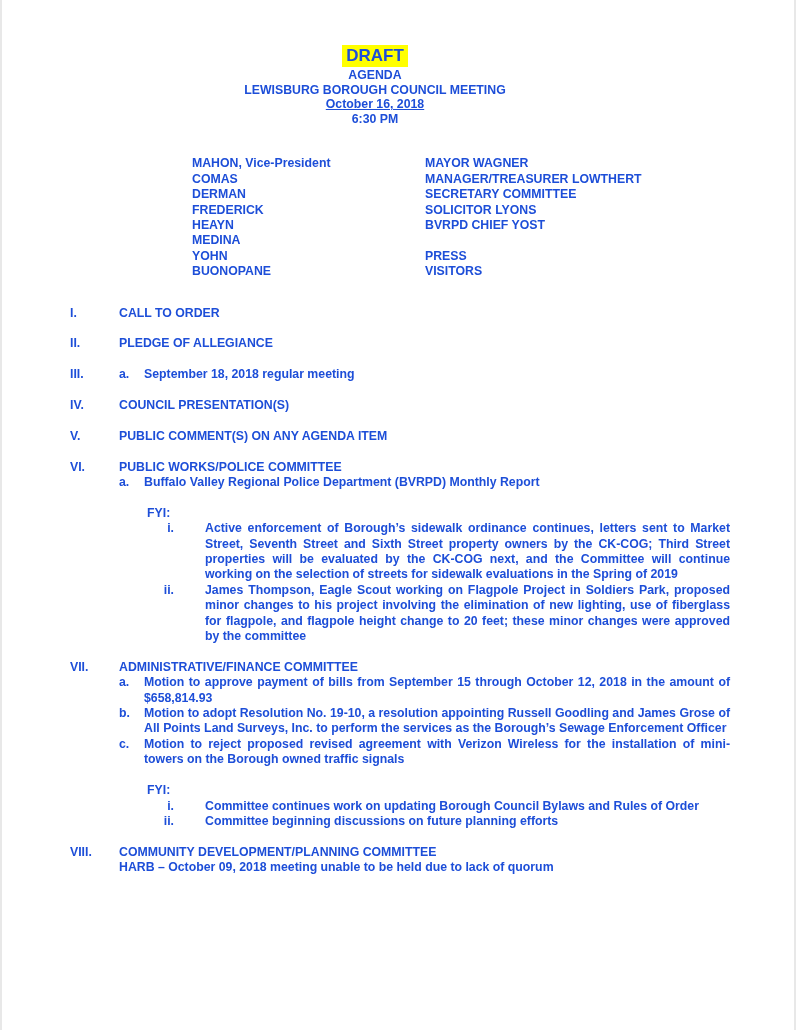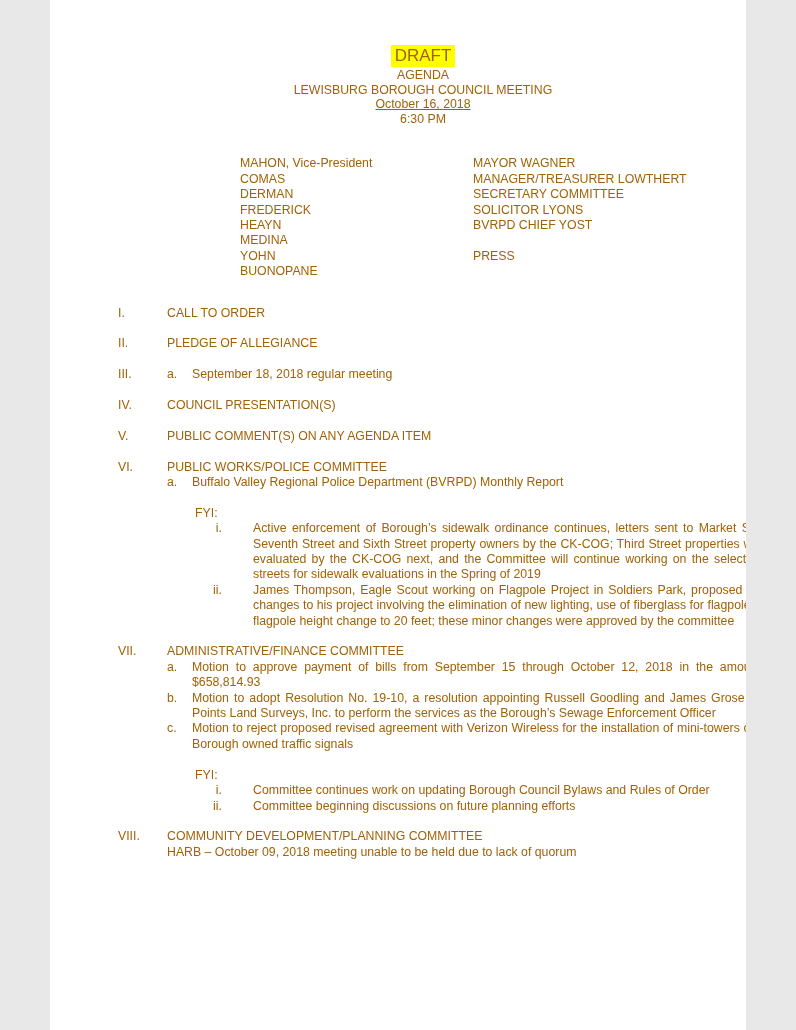--- a/index.html
+++ b/index.html
@@ -1,21 +1,21 @@
 <!DOCTYPE html>
 <html><head>
 <meta charset="utf-8">
 <style>
   html,body { margin:0; padding:0; background:#e8e8e8; }
   .page {
-    width:696px; height:1030px;
+    width:792px; height:1030px;
     background:#ffffff;
-    color:#a16207;
+    color:#1d4ed8;
     font-family:"Liberation Sans", sans-serif;
-    font-weight:400;
+    font-weight:700;
     font-size:12.3px;
     line-height:15.4px;
     position:relative;
     overflow:hidden;
     margin:0 auto;
   }
   
   .header { padding-top:45px; margin-left:18px; width:710px; text-align:center; }
   .draft {
     display:inline-block;
@@ -79,20 +79,21 @@
       <div>BUONOPANE</div>
     </div>
     <div class="att-col-right">
       <div>MAYOR WAGNER</div>
       <div>MANAGER/TREASURER LOWTHERT</div>
       <div>SECRETARY COMMITTEE</div>
       <div>SOLICITOR LYONS</div>
       <div>BVRPD CHIEF YOST</div>
       <div class="blank-line"></div>
       <div>PRESS</div>
+      <div>VISITORS</div>
     </div>
   </div>
 
   <div class="section first">
     <div class="numeral">I.</div>
     <div class="content">
       <div>CALL TO ORDER</div>
     </div>
   </div>
 

